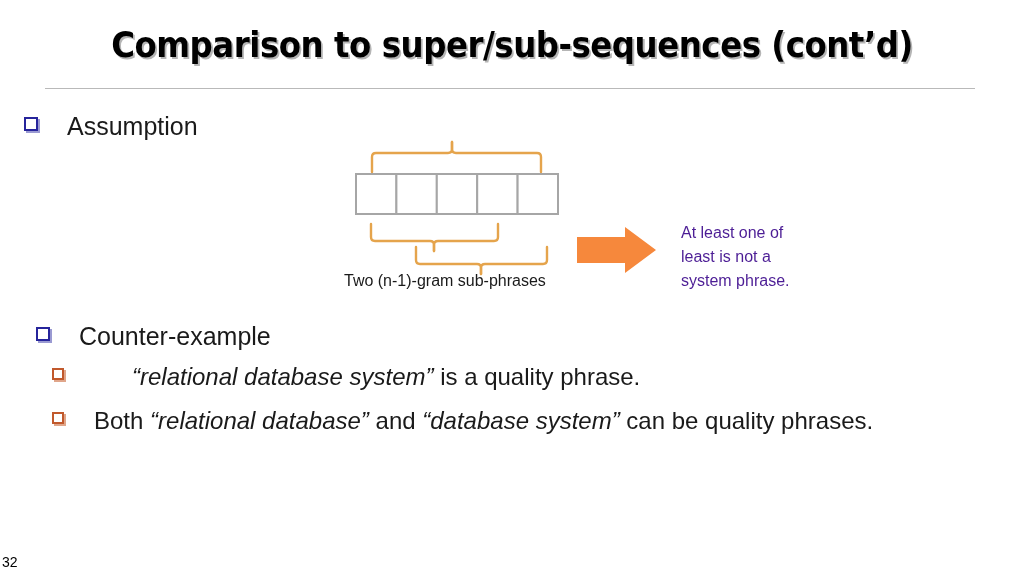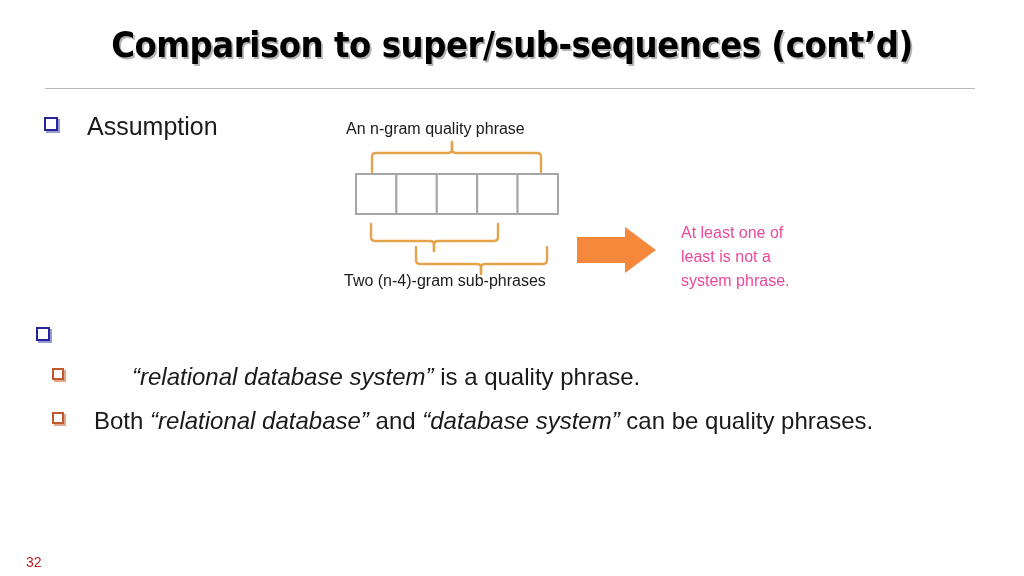--- a/index.html
+++ b/index.html
@@ -57,21 +57,21 @@
     margin-top:7px;
   }
 
   .btext{
     color:#1a1a1a;
     line-height:1.34;
   }
   .lvl1 .btext{font-size:25px;}
   .lvl2 .btext{font-size:24px;}
 
-  .b-assumption{left:44px;top:110px;}
+  .b-assumption{left:24px;top:110px;}
   .b-assumption .btext{margin-left:29px;}
 
   .b-counter{left:36px;top:320px;}
   .b-counter .btext{margin-left:29px;}
 
   .b-rel{left:52px;top:361px;width:900px;gap:38px;}
   .b-rel .btext{margin-left:30px;}
 
   .b-both{left:52px;top:405px;width:890px;text-align:right;}
   .b-both .btext{margin-left:30px;}
@@ -87,63 +87,63 @@
     position:absolute;
     font-size:16px;
     color:#1a1a1a;
     white-space:nowrap;
   }
   .cap-top{left:346px;top:120px;}
   .cap-bottom{left:344px;top:272px;}
 
   .cap-right{
     position:absolute;left:681px;top:221px;width:160px;
-    font-size:16px;line-height:24px;color:#ec4899;
+    font-size:16px;line-height:24px;color:#4c1d95;
   }
   .cap-right div{white-space:nowrap;}
 
   
   .pageno{
-    position:absolute;left:26px;top:554px;
-    font-size:14px;color:#b91c1c;
+    position:absolute;left:2px;top:554px;
+    font-size:14px;color:#000000;
   }
 </style>
 </head>
 <body>
 
 <div id="slide">
 
   <div class="title">Comparison to super/sub-sequences (cont’d)</div>
   <div class="title-rule"></div>
 
   <div class="bullet-row lvl1 b-assumption">
     <span class="mark navy"></span>
     <span class="btext">Assumption</span>
   </div>
 
   <div class="bullet-row lvl1 b-counter">
     <span class="mark navy"></span>
+    <span class="btext">Counter-example</span>
   </div>
 
   <div class="bullet-row lvl2 b-rel">
     <span class="mark rust"></span>
     <span class="btext">
       <i class="q">“relational database system”</i><span> is a quality phrase.</span>
     </span>
   </div>
 
   <div class="bullet-row lvl2 b-both">
     <span class="mark rust"></span>
     <span class="btext"><span>Both </span><i class="q">“relational database”</i><span> and </span><i class="q">“database system”</i><span> can be quality phrases.</span></span>
   </div>
 
   <div class="diagram">
 
-    <div class="cap cap-top">An n-gram quality phrase</div>
-    <div class="cap cap-bottom">Two (n-4)-gram sub-phrases</div>
+    <div class="cap cap-bottom">Two (n-1)-gram sub-phrases</div>
 
     <svg width="1024" height="576" viewBox="0 0 1024 576">
 
       <g fill="none" stroke="#e5a44c" stroke-width="2.4" stroke-linecap="round" stroke-linejoin="round">
         <path d="M 372,172 L 372,157 Q 372,153 376,153 L 448,153 Q 452,153 452,149 L 452,142"></path>
         <path d="M 541,172 L 541,157 Q 541,153 537,153 L 456,153 Q 452,153 452,149 L 452,142"></path>
       </g>
 
       <g fill="#ffffff" stroke="#a6a6a6" stroke-width="2">
         <rect x="356" y="174" width="40.4" height="40"></rect>

